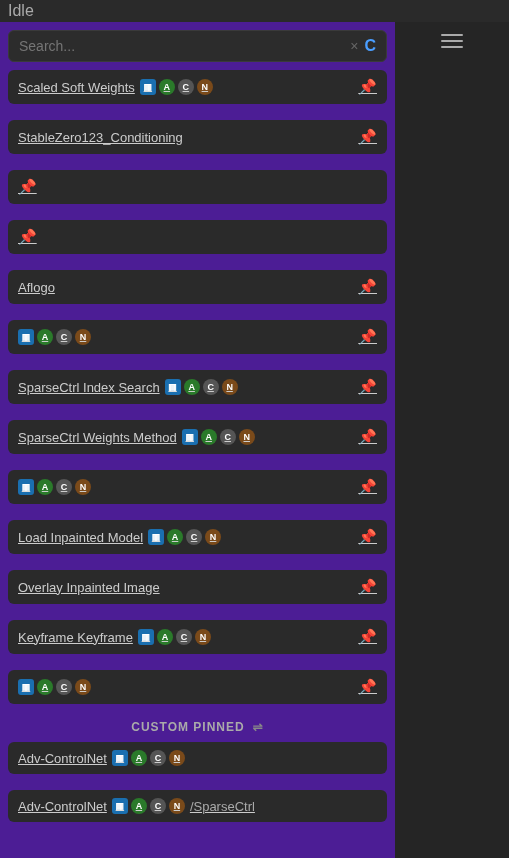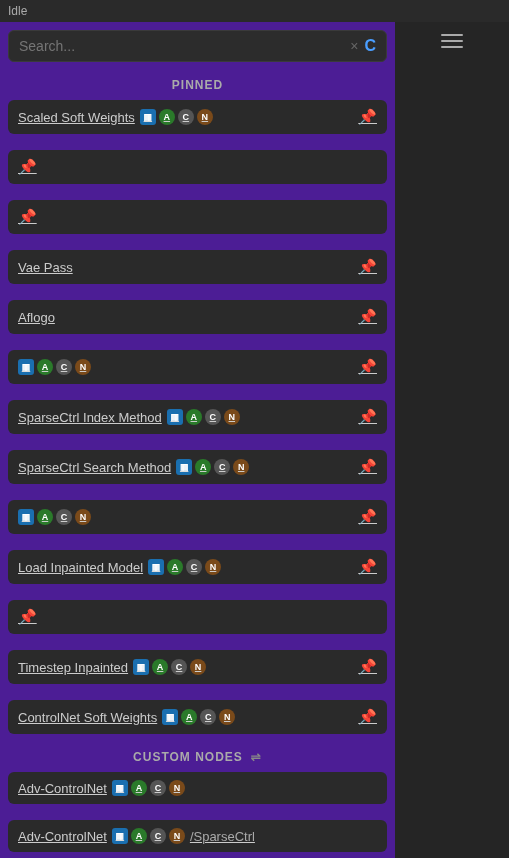--- a/index.html
+++ b/index.html
@@ -15,21 +15,21 @@
       font-size: 14px;
       color: #ccc;
       overflow: hidden;
     }
     #title-bar {
       background: #2a2a2a;
       height: 22px;
       display: flex;
       align-items: center;
       padding: 0 8px;
-      font-size: 12px;
+      font-size: 16px;
       color: #aaa;
     }
     #main-container {
       display: flex;
       height: calc(858px - 22px);
     }
     #left-panel {
       width: 395px;
       background: #4c1d95;
       display: flex;
@@ -172,146 +172,146 @@
 
 <div id="main-container">
   <div id="left-panel">
 
     <div id="search-bar">
       <input type="text" id="search-input" placeholder="Search..." style="">
       <span id="search-clear">×</span>
       <span id="search-spinner">C</span>
     </div>
 
+
+    <div class="pinned-list" id="pinned-list">
+        <div class="node-item">
+    <div class="node-label">
+      <span>Scaled Soft Weights</span>
+      <span class="node-badges">
+              <span class="badge badge-blue" title="image">▦</span>
+              <span class="badge badge-letter">A</span>
+              <span class="badge badge-letter-b">C</span>
+              <span class="badge badge-letter-c">N</span>
+            </span>
+    </div>
+    <span class="pin-icon active">📌</span>
+  </div>
+        <div class="node-item">
+    <div class="node-label">
+      <span>StableZero123_Conditioning</span>
+
+    </div>
+    <span class="pin-icon active">📌</span>
+  </div>
+        <div class="node-item">
+    <span class="pin-icon active">📌</span>
+  </div>
+        <div class="node-item">
+    <span class="pin-icon active">📌</span>
+  </div>
+        <div class="node-item">
+    <div class="node-label">
+      <span>Aflogo</span>
+
+    </div>
+    <span class="pin-icon active">📌</span>
+  </div>
+        <div class="node-item">
+    <div class="node-label">
+      <span class="node-badges">
+              <span class="badge badge-blue" title="image">▦</span>
+              <span class="badge badge-letter">A</span>
+              <span class="badge badge-letter-b">C</span>
+              <span class="badge badge-letter-c">N</span>
+            </span>
+    </div>
+    <span class="pin-icon active">📌</span>
+  </div>
+        <div class="node-item">
+    <div class="node-label">
+      <span>SparseCtrl Index Search</span>
+      <span class="node-badges">
+              <span class="badge badge-blue" title="image">▦</span>
+              <span class="badge badge-letter">A</span>
+              <span class="badge badge-letter-b">C</span>
+              <span class="badge badge-letter-c">N</span>
+            </span>
+    </div>
+    <span class="pin-icon active">📌</span>
+  </div>
+        <div class="node-item">
+    <div class="node-label">
+      <span>SparseCtrl Weights Method</span>
+      <span class="node-badges">
+              <span class="badge badge-blue" title="image">▦</span>
+              <span class="badge badge-letter">A</span>
+              <span class="badge badge-letter-b">C</span>
+              <span class="badge badge-letter-c">N</span>
+            </span>
+    </div>
+    <span class="pin-icon active">📌</span>
+  </div>
+        <div class="node-item">
+    <div class="node-label">
+      <span class="node-badges">
+              <span class="badge badge-blue" title="image">▦</span>
+              <span class="badge badge-letter">A</span>
+              <span class="badge badge-letter-b">C</span>
+              <span class="badge badge-letter-c">N</span>
+            </span>
+    </div>
+    <span class="pin-icon active">📌</span>
+  </div>
+        <div class="node-item">
+    <div class="node-label">
+      <span>Load Inpainted Model</span>
+      <span class="node-badges">
+              <span class="badge badge-blue" title="image">▦</span>
+              <span class="badge badge-letter">A</span>
+              <span class="badge badge-letter-b">C</span>
+              <span class="badge badge-letter-c">N</span>
+            </span>
+    </div>
+    <span class="pin-icon active">📌</span>
+  </div>
+        <div class="node-item">
+    <div class="node-label">
+      <span>Overlay Inpainted Image</span>
+
+    </div>
+    <span class="pin-icon active">📌</span>
+  </div>
+        <div class="node-item">
+    <div class="node-label">
+      <span>Keyframe Keyframe</span>
+      <span class="node-badges">
+              <span class="badge badge-blue" title="image">▦</span>
+              <span class="badge badge-letter">A</span>
+              <span class="badge badge-letter-b">C</span>
+              <span class="badge badge-letter-c">N</span>
+            </span>
+    </div>
+    <span class="pin-icon active">📌</span>
+  </div>
+        <div class="node-item">
+    <div class="node-label">
+      <span class="node-badges">
+              <span class="badge badge-blue" title="image">▦</span>
+              <span class="badge badge-letter">A</span>
+              <span class="badge badge-letter-b">C</span>
+              <span class="badge badge-letter-c">N</span>
+            </span>
+    </div>
+    <span class="pin-icon active">📌</span>
+  </div>
+      </div>
+
     <div class="section-header">
-      <span>PINNED</span>
-    </div>
-
-    <div class="pinned-list" id="pinned-list">
-        <div class="node-item">
-    <div class="node-label">
-      <span>Scaled Soft Weights</span>
-      <span class="node-badges">
-              <span class="badge badge-blue" title="image">▦</span>
-              <span class="badge badge-letter">A</span>
-              <span class="badge badge-letter-b">C</span>
-              <span class="badge badge-letter-c">N</span>
-            </span>
-    </div>
-    <span class="pin-icon active">📌</span>
-  </div>
-        <div class="node-item">
-    <span class="pin-icon active">📌</span>
-  </div>
-        <div class="node-item">
-    <span class="pin-icon active">📌</span>
-  </div>
-        <div class="node-item">
-    <div class="node-label">
-      <span>Vae Pass</span>
-
-    </div>
-    <span class="pin-icon active">📌</span>
-  </div>
-        <div class="node-item">
-    <div class="node-label">
-      <span>Aflogo</span>
-
-    </div>
-    <span class="pin-icon active">📌</span>
-  </div>
-        <div class="node-item">
-    <div class="node-label">
-      <span class="node-badges">
-              <span class="badge badge-blue" title="image">▦</span>
-              <span class="badge badge-letter">A</span>
-              <span class="badge badge-letter-b">C</span>
-              <span class="badge badge-letter-c">N</span>
-            </span>
-    </div>
-    <span class="pin-icon active">📌</span>
-  </div>
-        <div class="node-item">
-    <div class="node-label">
-      <span>SparseCtrl Index Method</span>
-      <span class="node-badges">
-              <span class="badge badge-blue" title="image">▦</span>
-              <span class="badge badge-letter">A</span>
-              <span class="badge badge-letter-b">C</span>
-              <span class="badge badge-letter-c">N</span>
-            </span>
-    </div>
-    <span class="pin-icon active">📌</span>
-  </div>
-        <div class="node-item">
-    <div class="node-label">
-      <span>SparseCtrl Search Method</span>
-      <span class="node-badges">
-              <span class="badge badge-blue" title="image">▦</span>
-              <span class="badge badge-letter">A</span>
-              <span class="badge badge-letter-b">C</span>
-              <span class="badge badge-letter-c">N</span>
-            </span>
-    </div>
-    <span class="pin-icon active">📌</span>
-  </div>
-        <div class="node-item">
-    <div class="node-label">
-      <span class="node-badges">
-              <span class="badge badge-blue" title="image">▦</span>
-              <span class="badge badge-letter">A</span>
-              <span class="badge badge-letter-b">C</span>
-              <span class="badge badge-letter-c">N</span>
-            </span>
-    </div>
-    <span class="pin-icon active">📌</span>
-  </div>
-        <div class="node-item">
-    <div class="node-label">
-      <span>Load Inpainted Model</span>
-      <span class="node-badges">
-              <span class="badge badge-blue" title="image">▦</span>
-              <span class="badge badge-letter">A</span>
-              <span class="badge badge-letter-b">C</span>
-              <span class="badge badge-letter-c">N</span>
-            </span>
-    </div>
-    <span class="pin-icon active">📌</span>
-  </div>
-        <div class="node-item">
-    <span class="pin-icon active">📌</span>
-  </div>
-        <div class="node-item">
-    <div class="node-label">
-      <span>Timestep Inpainted</span>
-      <span class="node-badges">
-              <span class="badge badge-blue" title="image">▦</span>
-              <span class="badge badge-letter">A</span>
-              <span class="badge badge-letter-b">C</span>
-              <span class="badge badge-letter-c">N</span>
-            </span>
-    </div>
-    <span class="pin-icon active">📌</span>
-  </div>
-        <div class="node-item">
-    <div class="node-label">
-      <span>ControlNet Soft Weights</span>
-      <span class="node-badges">
-              <span class="badge badge-blue" title="image">▦</span>
-              <span class="badge badge-letter">A</span>
-              <span class="badge badge-letter-b">C</span>
-              <span class="badge badge-letter-c">N</span>
-            </span>
-    </div>
-    <span class="pin-icon active">📌</span>
-  </div>
-      </div>
-
-    <div class="section-header">
-      <span>CUSTOM NODES</span>
+      <span>CUSTOM PINNED</span>
       <span class="header-icon">⇌</span>
     </div>
 
     <div class="custom-list" id="custom-list">
         <div class="node-item">
     <div class="node-label">
       <span>Adv-ControlNet</span>
       <span class="node-badges">
               <span class="badge badge-blue" title="image">▦</span>
               <span class="badge badge-letter">A</span>

